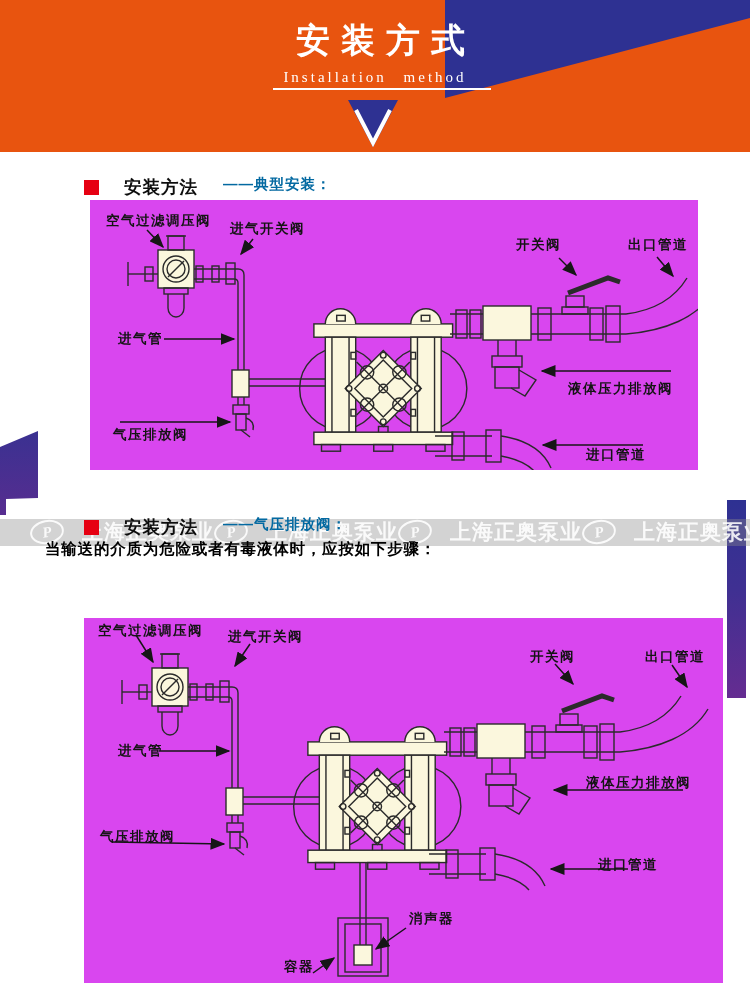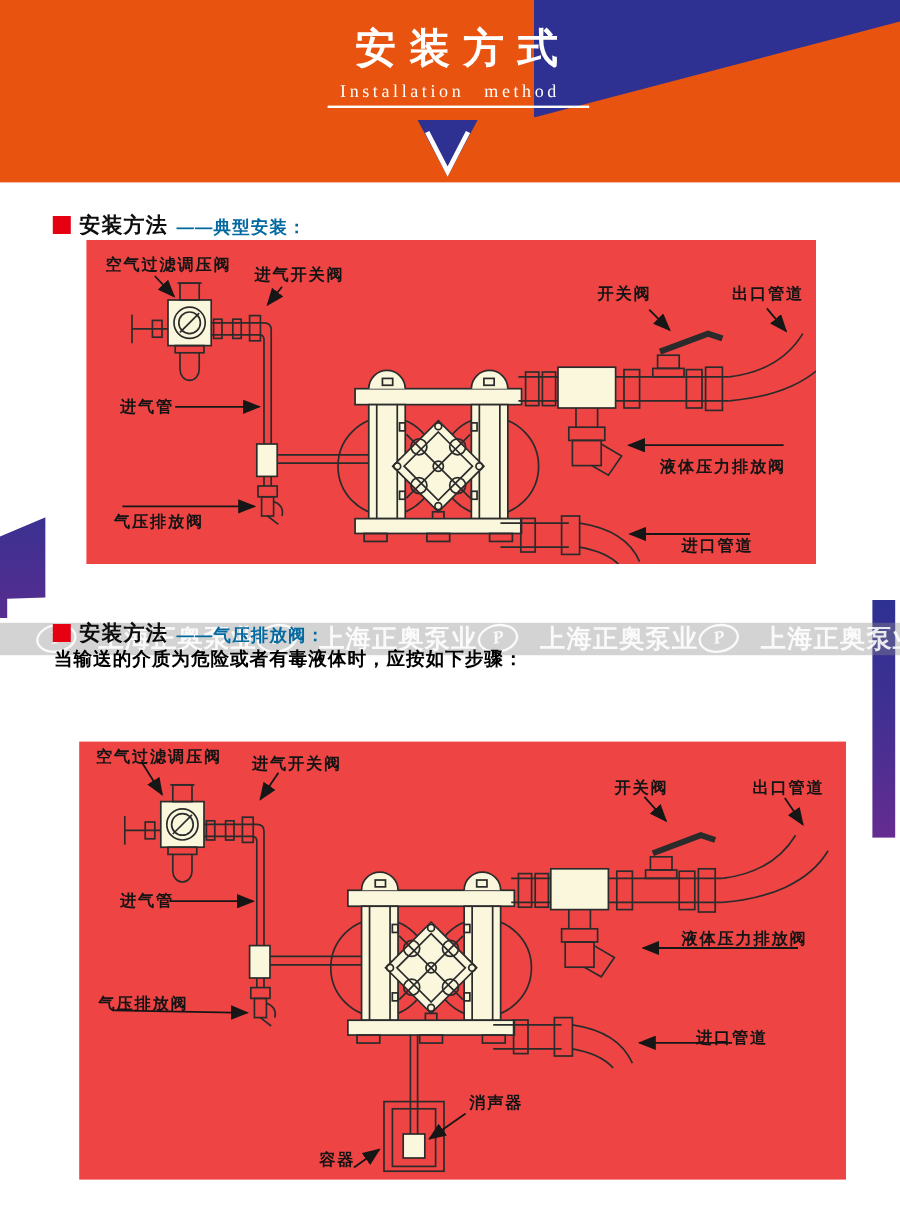--- a/index.html
+++ b/index.html
@@ -11,33 +11,33 @@
   .hdr-wedge{position:absolute;right:0;top:0;}
   .hdr-title{position:absolute;left:0;top:18px;width:100%;text-align:center;color:#ffffff;
              font-size:34px;font-weight:bold;letter-spacing:11px;padding-left:11px;}
   .hdr-sub{position:absolute;left:0;top:69px;width:100%;text-align:center;color:#ffffff;
            font-size:15px;letter-spacing:3px;word-spacing:10px;
            font-family:"Liberation Serif",serif;}
   .hdr-line{position:absolute;left:273px;top:88px;width:218px;height:2px;background:#ffffff;}
   .hdr-tri{position:absolute;left:347px;top:99px;}
 
   
-  .sec-head{position:absolute;display:flex;align-items:flex-end;gap:7px;z-index:7;}
+  .sec-head{position:absolute;display:flex;align-items:flex-start;gap:25px;z-index:7;margin-left:40px;}
   #sec1-head{left:44px;top:175px;}
   #sec2-head{left:44px;top:515px;}
   .red-sq{width:15px;height:15px;background:#e60012;align-self:center;flex:0 0 auto;}
   .sec-title{font-size:17.5px;font-weight:bold;color:#0d0d0d;letter-spacing:1px;white-space:nowrap;}
   .sec-sub{font-size:14.5px;font-weight:bold;color:#0369a1;letter-spacing:1px;white-space:nowrap;}
   .intro{position:absolute;left:45px;top:539px;font-size:15.5px;font-weight:bold;color:#000;
          letter-spacing:0.8px;z-index:7;white-space:nowrap;text-align:right;}
   .steps{position:absolute;left:44px;top:558px;z-index:7;}
   .step{font-size:15.5px;font-weight:bold;color:#000;letter-spacing:0.8px;line-height:20px;white-space:nowrap;}
 
   
-  .diagram{position:absolute;background:#ef4444;z-index:1;}
+  .diagram{position:absolute;background:#d946ef;z-index:1;margin-left:18px;}
   #diagram1{left:72px;top:200px;width:608px;height:270px;}
   #diagram2{left:66px;top:618px;width:639px;height:365px;}
   .diagram svg{position:absolute;left:0;top:0;display:block;}
   .dlabel{position:absolute;font-family:"Liberation Serif",serif;font-size:13.5px;font-weight:600;
           color:#141414;letter-spacing:1.5px;white-space:nowrap;}
 
   
   .band{position:absolute;left:0;top:519px;width:750px;height:27px;
         background:rgba(140,140,140,0.38);z-index:5;}
   .wm-row{position:absolute;left:0;top:514px;width:750px;height:36px;display:flex;

